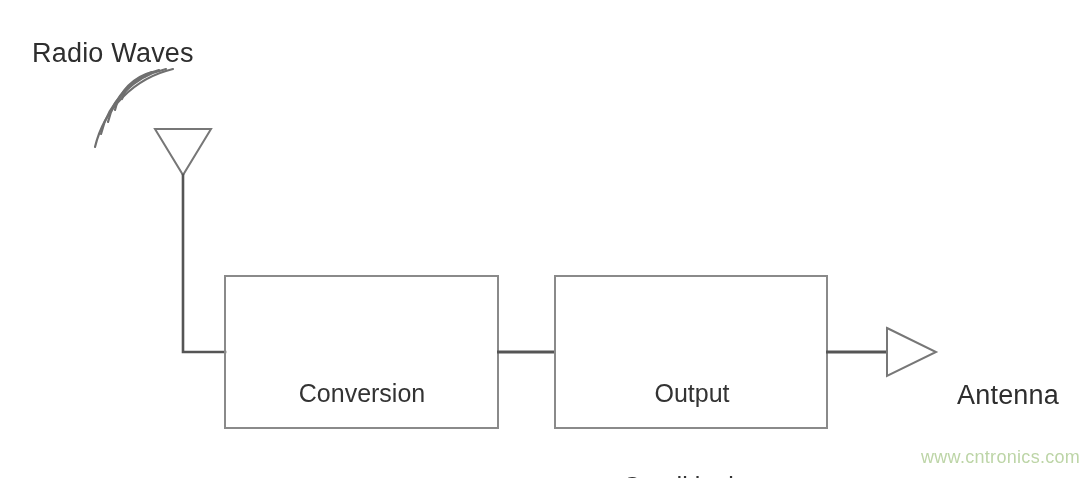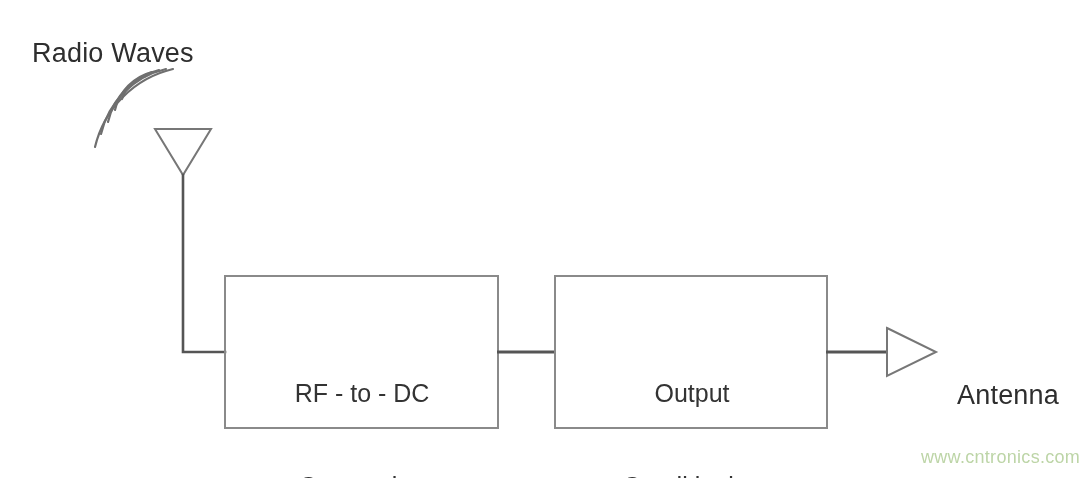--- a/index.html
+++ b/index.html
@@ -88,21 +88,20 @@
 
   <div class="lbl" id="label-radio-waves">Radio Waves</div>
 
 
   <div class="lbl" id="label-output">
     <div>Antenna</div>
     
   </div>
 
   <div class="blocktext" id="text-block-1">
-    <div>RF - to - DC</div>
     <div>Conversion</div>
   </div>
 
   <div class="blocktext" id="text-block-2">
     <div>Output</div>
     <div>Conditioning</div>
   </div>
 
   <div id="watermark">www.cntronics.com</div>
 

